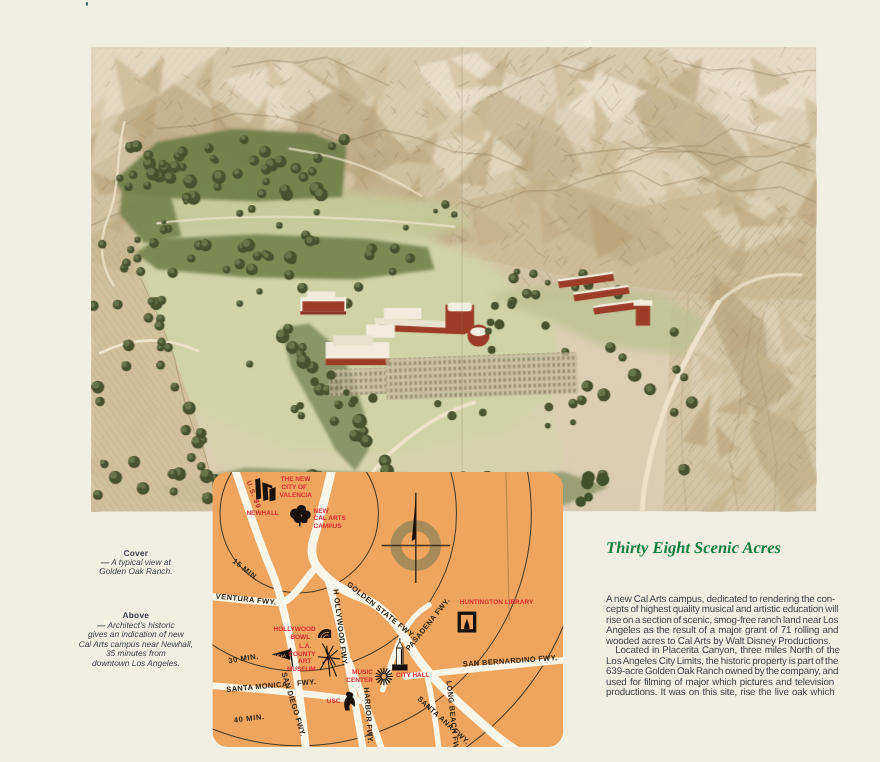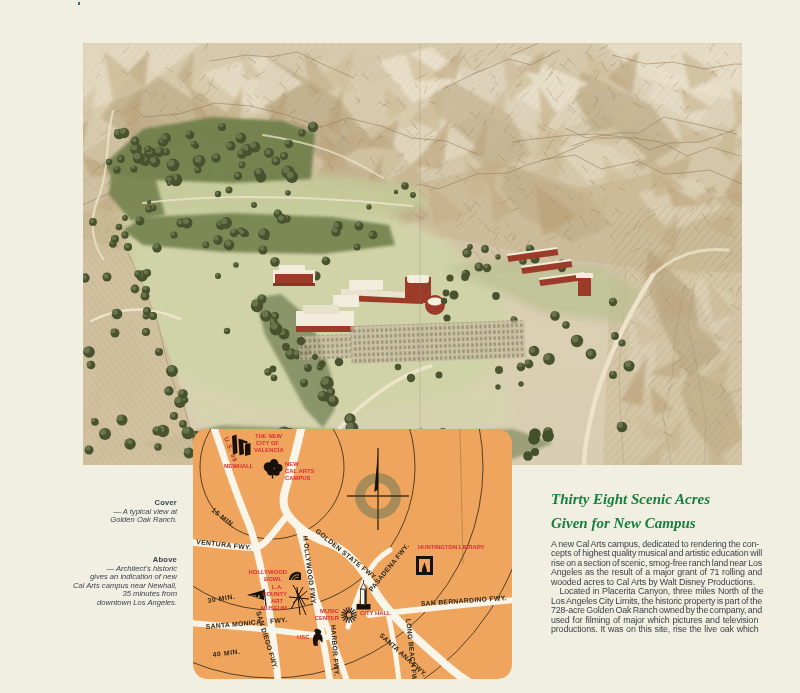--- a/index.html
+++ b/index.html
@@ -1,18 +1,18 @@
 <!DOCTYPE html>
 <html><head>
 <meta charset="utf-8">
 <style>
 html,body{margin:0;padding:0}
 body{width:800px;height:693px;background:#f1eee2;font-family:"Liberation Sans",sans-serif;position:relative;overflow:hidden}
 .abs{position:absolute}
-.cap{font-size:7.6px;line-height:8.6px;color:#3c4350;text-align:right}
+.cap{font-size:7.6px;line-height:8.6px;color:#3c4350;text-align:center}
 .cap b{font-style:normal;letter-spacing:.2px}
 .cap i{}
 .bodycol{font-size:8.9px;line-height:9.5px;color:#3f444b;letter-spacing:-0.15px}
 .bodycol .bl{white-space:nowrap}
 h1{font-family:"Liberation Serif",serif;font-style:italic;font-weight:bold;font-size:15px;line-height:23.6px;color:#15803d;margin:0;letter-spacing:0px;white-space:nowrap}
 </style>
 </head>
 <body>
 
 <div class="abs" style="left:78px;top:2px;width:2px;height:3px;background:#3d6b74"></div>
@@ -1430,27 +1430,26 @@
 <b>Above</b><br>
 <i>— Architect’s historic</i><br>
 <i>gives an indication of new</i><br>
 <i>Cal Arts campus near Newhall,</i><br>
 <i>35 minutes from</i><br>
 <i>downtown Los Angeles.</i>
 </div>
 
 <div class="abs" style="left:551px;top:488px;width:212px">
 <h1>Thirty Eight Scenic Acres</h1>
-<h1>Given for New Campus</h1>
 </div>
 
 <div class="abs bodycol" style="left:551px;top:539.8px;width:211px">
 <div class="bl" style="word-spacing:-0.31px">A new Cal Arts campus, dedicated to rendering the con-</div>
 <div class="bl" style="word-spacing:-0.5px">cepts of highest quality musical and artistic education will</div>
 <div class="bl" style="word-spacing:-0.82px">rise on a section of scenic, smog-free ranch land near Los</div>
 <div class="bl" style="word-spacing:0.57px">Angeles as the result of a major grant of 71 rolling and</div>
 <div class="bl">wooded acres to Cal Arts by Walt Disney Productions.</div>
 <div class="bl" style="word-spacing:0.48px">&nbsp;&nbsp;&nbsp;Located in Placerita Canyon, three miles North of the</div>
 <div class="bl" style="word-spacing:-0.58px">Los Angeles City Limits, the historic property is part of the</div>
-<div class="bl" style="word-spacing:-0.89px">728-acre Golden Oak Ranch owned by the company, and</div>
+<div class="bl" style="word-spacing:-0.89px">639-acre Golden Oak Ranch owned by the company, and</div>
 <div class="bl" style="word-spacing:0.66px">used for filming of major which pictures and television</div>
 <div class="bl" style="word-spacing:0.55px">productions. It was on this site, rise the live oak which</div>
 </div>
 
 </body></html>

